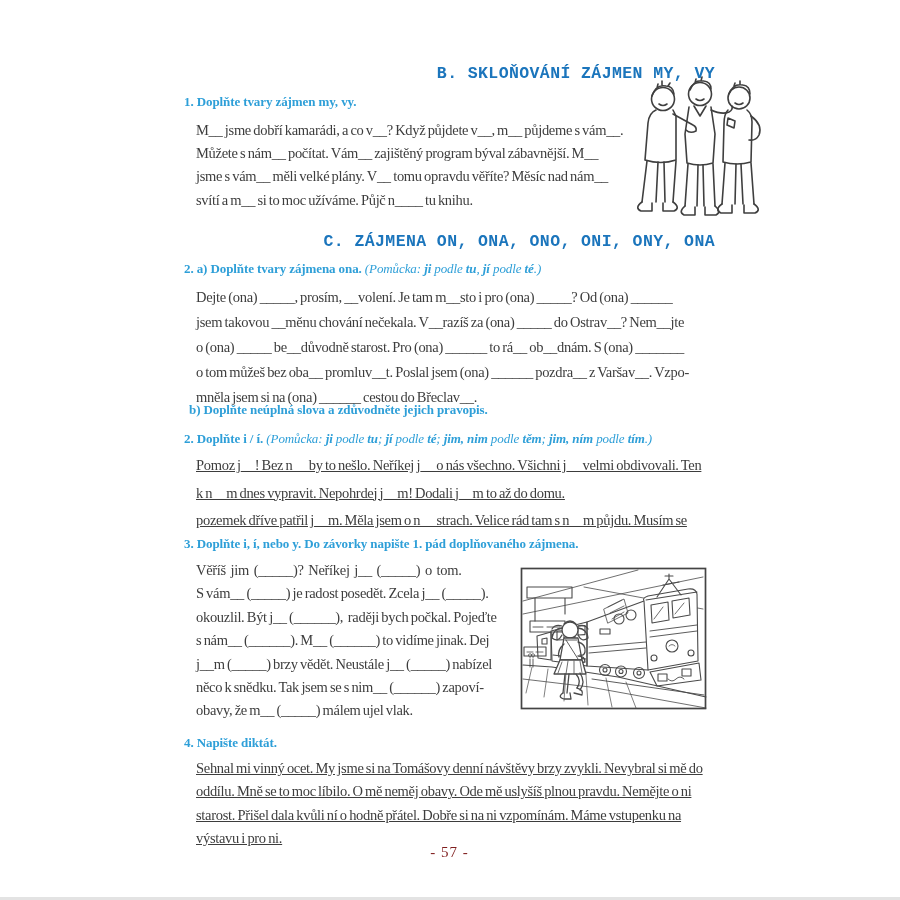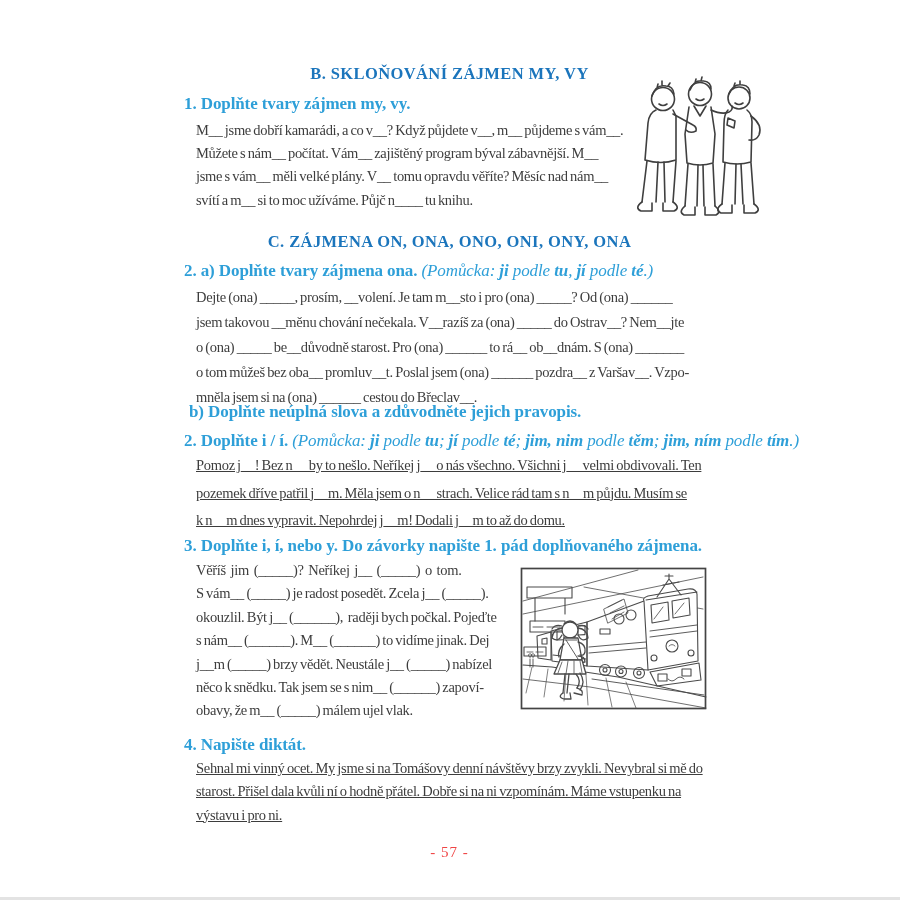--- a/index.html
+++ b/index.html
@@ -6,40 +6,40 @@
     --blue:#1b75bc;
     --cyan:#2e9fd8;
     --ink:#3d3d3d;
   }
   html,body{margin:0;padding:0;background:#ffffff;}
   body{width:900px;height:900px;position:relative;overflow:hidden;
        font-family:"Liberation Serif", serif;color:var(--ink);}
   .page{position:absolute;inset:0;background:#ffffff;}
   .page-edge{position:absolute;left:0;right:0;bottom:0;height:3px;background:#e3e3e3;}
 
-  .sec-title{position:absolute;left:184px;width:531px;text-align:center;
-             color:var(--blue);font-weight:bold;font-size:16.5px;letter-spacing:.4px;}
-  .ex-head{position:absolute;left:184px;color:var(--cyan);font-weight:bold;font-size:17px;
+  .sec-title{position:absolute;left:184px;width:531px;text-align:right;
+             color:var(--blue);font-weight:bold;font-size:16.5px;letter-spacing:.4px;font-family:Liberation Mono, monospace;}
+  .ex-head{position:absolute;left:184px;color:var(--cyan);font-weight:bold;font-size:13px;
            letter-spacing:-.1px;white-space:pre;}
   .hint{font-weight:normal;font-style:italic;}
   .hint .seg-b{font-weight:bold;}
 
   .para{position:absolute;left:196px;font-size:14.5px;color:var(--ink);
         letter-spacing:-.3px;word-spacing:-1px;}
   .para .tline{white-space:pre;}
 
   .lh23 .tline{line-height:23.2px;}
   .lh25 .tline{line-height:25px;}
   .lh27 .tline{line-height:27.5px;text-decoration:underline;}
   .lh234 .tline{line-height:23.4px;}
   .lh23b .tline{line-height:23.3px;text-decoration:underline;}
 
   .illus{position:absolute;}
   .page-num{position:absolute;left:184px;width:531px;top:844px;text-align:center;
-            font-size:15px;color:#ef4444;letter-spacing:1px;}
+            font-size:15px;color:#7f1d1d;letter-spacing:1px;}
   svg{display:block;}
 </style>
 </head>
 <body>
 
 <div class="page">
 
   <div class="sec-title" style="top:64px">B. SKLOŇOVÁNÍ ZÁJMEN MY, VY</div>
 
   <div class="ex-head" style="top:94px">1. Doplňte tvary zájmen my, vy.</div>
@@ -95,22 +95,22 @@
       <div class="tline">o tom můžeš bez oba__ promluv__t. Poslal jsem (ona) ______ pozdra__ z Varšav__. Vzpo-</div>
       <div class="tline">mněla jsem si na (ona) ______ cestou do Břeclav__.</div>
     </div>
 
   <div class="ex-head" style="top:402px;left:189px">b) Doplňte neúplná slova a zdůvodněte jejich pravopis.</div>
 
   <div class="ex-head" style="top:431px"><span>2. Doplňte i / í. </span><span class="hint"><span>(Pomůcka: </span><span class="seg-b">ji</span><span> podle </span><span class="seg-b">tu</span><span>; </span><span class="seg-b">jí</span><span> podle </span><span class="seg-b">té</span><span>; </span><span class="seg-b">jim, nim</span><span> podle </span><span class="seg-b">těm</span><span>; </span><span class="seg-b">jim, ním</span><span> podle </span><span class="seg-b">tím</span><span>.)</span></span></div>
 
   <div class="para lh27" style="top:452px;width:535px">
       <div class="tline">Pomoz j__! Bez n__ by to nešlo. Neříkej j__ o nás všechno. Všichni j__ velmi obdivovali. Ten</div>
+      <div class="tline">k n__m dnes vypravit. Nepohrdej j__m! Dodali j__m to až do domu.</div>
       <div class="tline">pozemek dříve patřil j__m. Měla jsem o n__ strach. Velice rád tam s n__m půjdu. Musím se</div>
-      <div class="tline">k n__m dnes vypravit. Nepohrdej j__m! Dodali j__m to až do domu.</div>
     </div>
 
   <div class="ex-head" style="top:536px">3. Doplňte i, í, nebo y. Do závorky napište 1. pád doplňovaného zájmena.</div>
 
   <div class="para lh234" style="top:559px;width:320px">
       <div class="tline">Věříš  jim  (_____)?  Neříkej  j__  (_____)  o  tom.</div>
       <div class="tline">S vám__ (_____) je radost posedět. Zcela j__ (_____).</div>
       <div class="tline">okouzlil. Být j__ (______),  raději bych počkal. Pojeďte</div>
       <div class="tline">s nám__ (______). M__ (______) to vidíme jinak. Dej</div>
       <div class="tline">j__m (_____) brzy vědět. Neustále j__ (_____) nabízel</div>
@@ -194,20 +194,21 @@
           <path d="M43 126 q-6 4 1 6 l7 0 l-1 -6 M57 121 q7 2 5 7 l-8 -2"></path>
         </g>
       </g>
     </svg>
   </div>
 
   <div class="ex-head" style="top:735px">4. Napište diktát.</div>
 
   <div class="para lh23b" style="top:757px;width:535px">
       <div class="tline">Sehnal mi vinný ocet. My jsme si na Tomášovy denní návštěvy brzy zvykli. Nevybral si mě do</div>
+      <div class="tline">oddílu. Mně se to moc líbilo. O mě neměj obavy. Ode mě uslyšíš plnou pravdu. Nemějte o ni</div>
       <div class="tline">starost. Přišel dala kvůli ní o hodně přátel. Dobře si na ni vzpomínám. Máme vstupenku na</div>
       <div class="tline">výstavu i pro ni.</div>
     </div>
 
   <div class="page-num">- 57 -</div>
 
   <div class="page-edge"></div>
 </div>
 
 </body></html>

